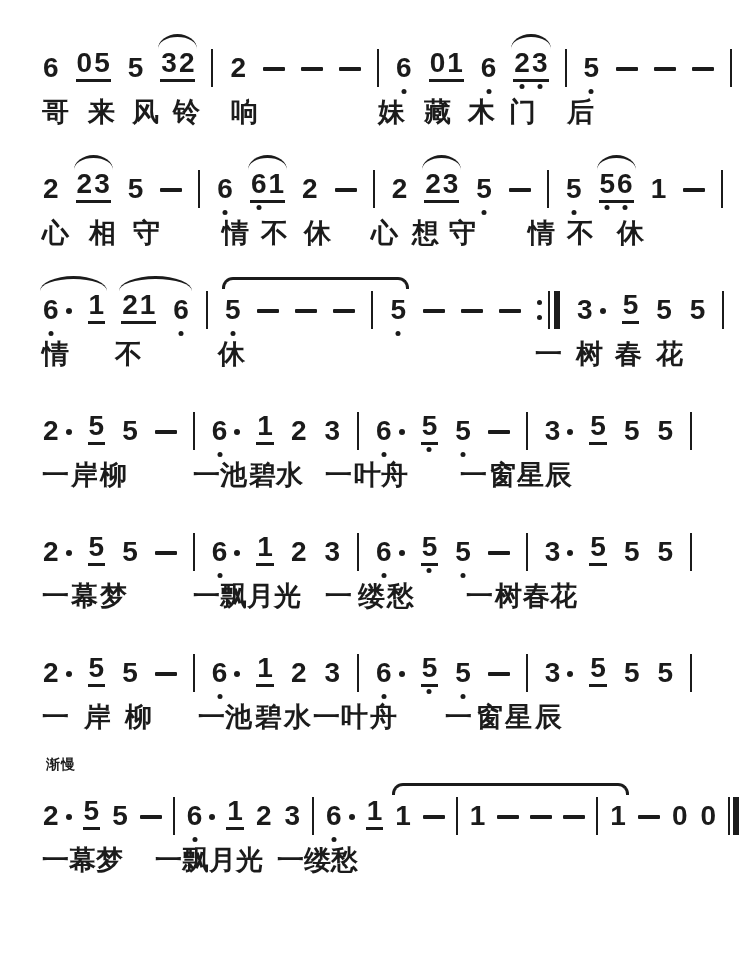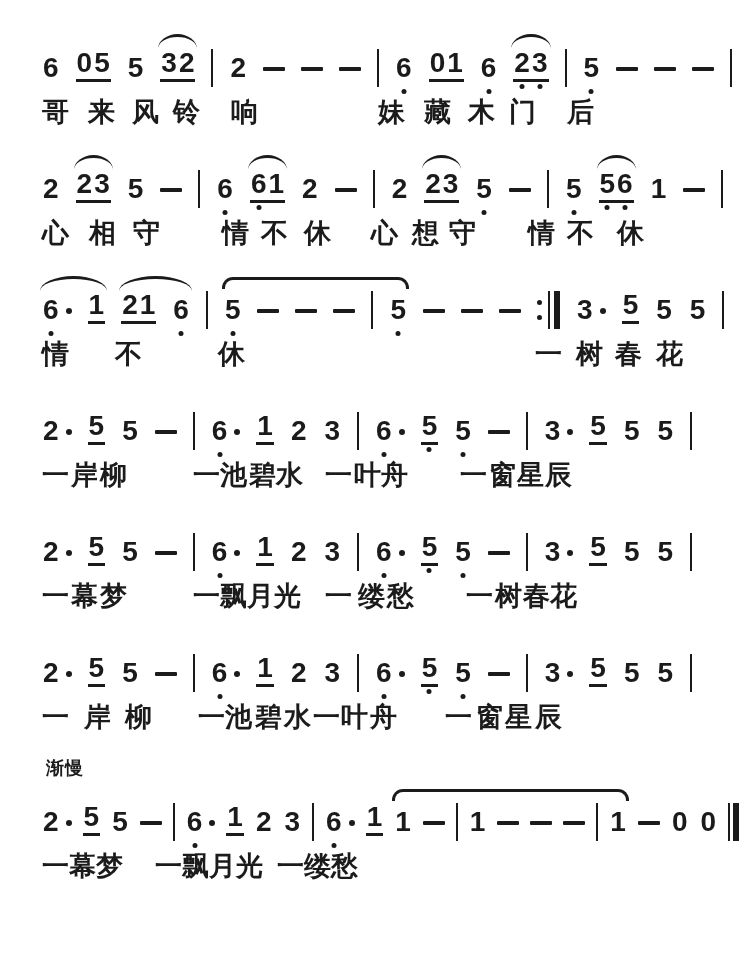--- a/index.html
+++ b/index.html
@@ -3,21 +3,21 @@
 <meta charset="utf-8">
 <style>
   html,body{margin:0;padding:0;}
   body{
     width:747px;height:954px;overflow:hidden;
     background:#ffffff;color:#1b1b1b;
     font-family:"Liberation Sans","DejaVu Sans",sans-serif;
   }
   .page{padding:30px 18px 0 42px;}
   .system{margin-bottom:25px;}
-  .tempo{font-size:18px;font-weight:800;margin:0 0 4px 4px;letter-spacing:1px;}
+  .tempo{font-size:14px;font-weight:800;margin:0 0 4px 4px;letter-spacing:1px;}
   .notes-row{display:flex;align-items:flex-end;gap:16px;padding-top:19px;}
   .system.dense .notes-row,.system.dense .tgroup{gap:11px;}
   .cell{position:relative;display:flex;align-items:flex-end;}
   .tgroup{position:relative;display:flex;align-items:flex-end;gap:16px;}
   .grp{display:flex;}
   .grp.u{border-bottom:3px solid #1b1b1b;padding-bottom:2px;}
   .ch{position:relative;display:inline-block;font-size:28px;line-height:1;font-weight:700;padding:0 1px;}
   .ch.db::after{
     content:'';position:absolute;top:calc(100% + 7px);left:50%;
     transform:translateX(-50%);width:5px;height:5px;border-radius:50%;background:#1b1b1b;

